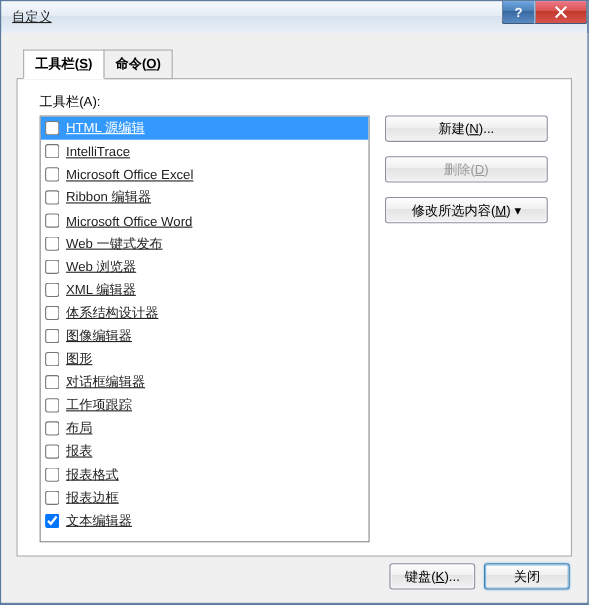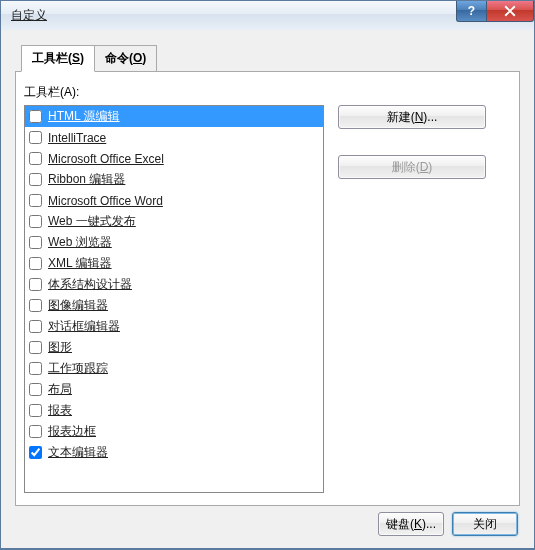--- a/index.html
+++ b/index.html
@@ -92,21 +92,21 @@
     background: #fff;
     border-bottom: 1px solid #fff;
     z-index: 3;
   }
   .tab .ul { text-decoration: underline; }
   .panel {
     border: 1px solid #aaa;
     background: #fff;
     height: 435px;
     box-sizing: border-box;
-    padding: 12px 12px 12px 8px;
+    padding: 12px 12px 12px 20px;
     position: relative;
     z-index: 1;
   }
   .panel-label {
     font-size: 12px;
     margin-bottom: 4px;
   }
   .panel-row {
     display: flex;
     gap: 14px;
@@ -144,21 +144,21 @@
     color: #fff;
   }
   .list-item input[type=checkbox] {
     width: 13px;
     height: 13px;
     margin: 0;
   }
   .side-buttons {
     display: flex;
     flex-direction: column;
-    gap: 26px;
+    gap: 13px;
   }
   .btn {
     width: 148px;
     height: 24px;
     border: 1px solid #8e8f9f;
     background: linear-gradient(to bottom, #fdfdfd 0%, #f0f0f0 45%, #e4e4e4 46%, #f2f2f2 100%);
     font-size: 12px;
     font-family: inherit;
     border-radius: 3px;
     cursor: default;
@@ -168,21 +168,21 @@
     color: #9a9a9a;
   }
   .btn .ul { text-decoration: underline; }
   .footer {
     position: absolute;
     right: 16px;
     bottom: 12px;
     display: flex;
     gap: 8px;
   }
-  .footer .btn { width: 66px; }
+  .footer .btn { width: 78px; }
   .footer .btn.default {
     border: 1px solid #3c7fb1;
     box-shadow: 0 0 0 1px #7fb7e0 inset, 0 0 2px #7fb7e0;
   }
 </style>
 </head>
 <body>
 
 <div class="window">
   <div class="titlebar">
@@ -247,50 +247,55 @@
             <div class="list-item">
               <input type="checkbox" style="">
               <span>体系结构设计器</span>
             </div>
             <div class="list-item">
               <input type="checkbox" style="">
               <span>图像编辑器</span>
             </div>
             <div class="list-item">
               <input type="checkbox" style="">
+              <span>图形</span>
+            </div>
+            <div class="list-item">
+              <input type="checkbox" style="">
               <span>对话框编辑器</span>
             </div>
             <div class="list-item">
               <input type="checkbox" style="">
-              <span>图形</span>
-            </div>
-            <div class="list-item">
-              <input type="checkbox" style="">
               <span>工作项跟踪</span>
             </div>
             <div class="list-item">
               <input type="checkbox" style="">
               <span>布局</span>
             </div>
             <div class="list-item">
               <input type="checkbox" style="">
               <span>报表</span>
+            </div>
+            <div class="list-item">
+              <input type="checkbox" style="">
+              <span>报表格式</span>
             </div>
             <div class="list-item">
               <input type="checkbox" style="">
               <span>报表边框</span>
             </div>
             <div class="list-item">
               <input type="checkbox" checked="" style="">
               <span>文本编辑器</span>
             </div>
           </div>
         <div class="side-buttons">
           <button class="btn" id="btn-new">新建(<span class="ul">N</span>)...</button>
           <button class="btn" id="btn-delete" disabled="">删除(<span class="ul">D</span>)</button>
+          <button class="btn" id="btn-modify">修改所选内容(<span class="ul">M</span>) ▾</button>
         </div>
       </div>
     </div>
 
     <div class="footer">
       <button class="btn" id="btn-keyboard">键盘(<span class="ul">K</span>)...</button>
       <button class="btn default">关闭</button>
     </div>
 
   </div>

